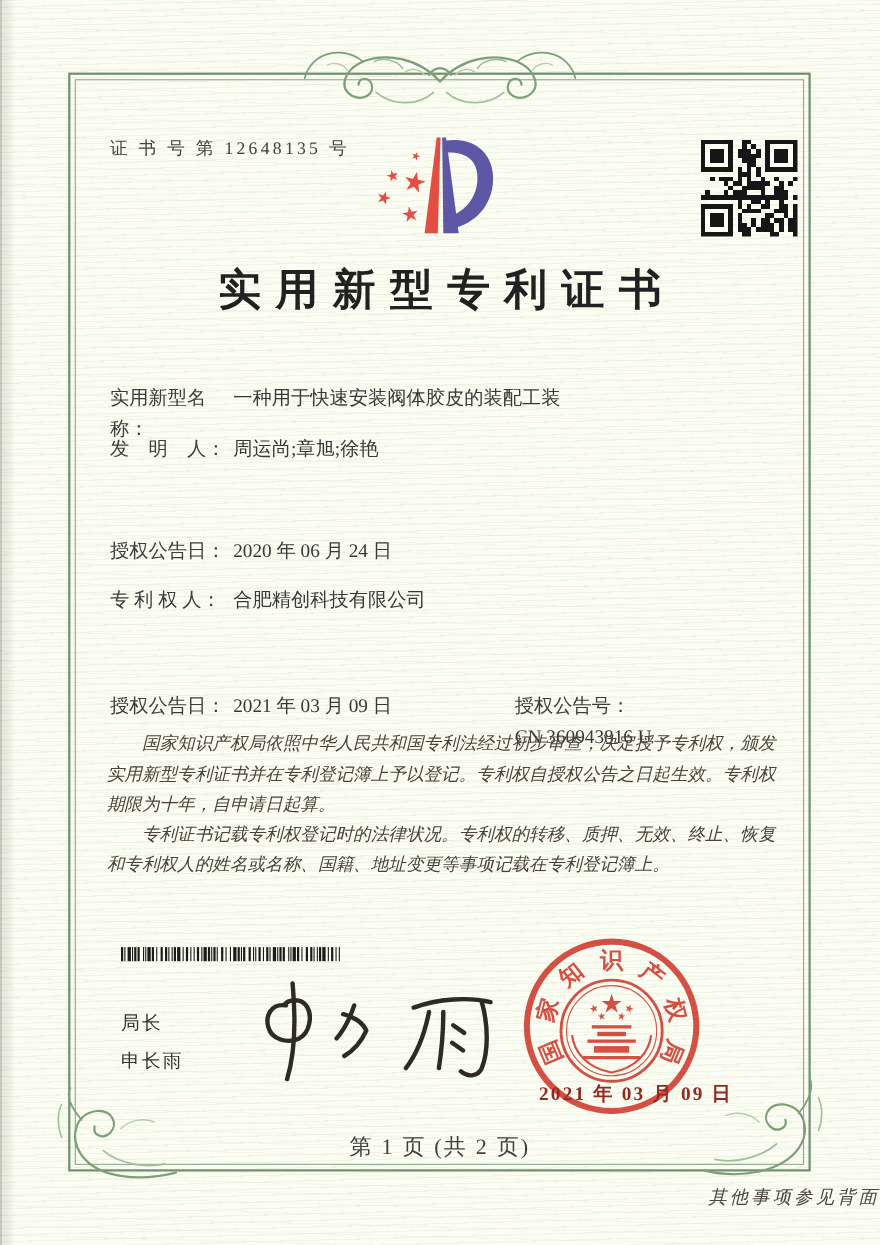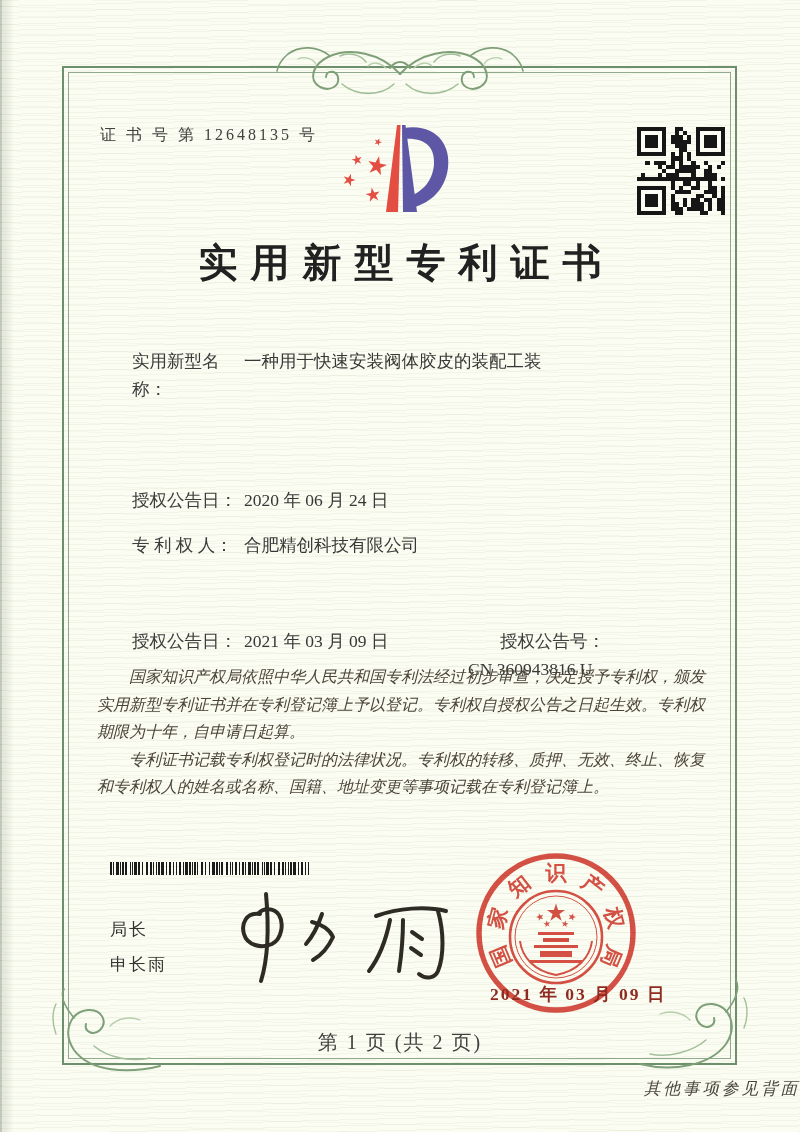--- a/index.html
+++ b/index.html
@@ -41,21 +41,21 @@
     font-size:16px;letter-spacing:3px;color:#41413d;
   }
   .logo{position:absolute;left:340px;top:112px;}
   .qr{position:absolute;left:637px;top:127px;width:88px;height:88px;}
   .title{
     position:absolute;left:0;right:0;top:236px;
     text-align:center;font-size:39px;font-weight:600;
     letter-spacing:13px;text-indent:13px;color:#212121;
   }
   .field-row{position:absolute;left:100px;font-size:17.5px;line-height:1.6;}
-  .flabel{display:inline-block;width:112px;vertical-align:top;color:#3c3c3a;margin-left:32px;}
+  .flabel{display:inline-block;width:112px;vertical-align:top;color:#3c3c3a;}
   .fvalue{display:inline-block;vertical-align:top;color:#383836;}
   .fvalue.wrap{width:496px;}
   .pair2{position:absolute;left:368px;top:0;}
   .body-text{
     position:absolute;left:97px;top:663px;width:610px;
     font-size:16px;line-height:1.72;font-style:italic;color:#4b4338;
   }
   .body-text p{text-indent:2em;}
   .barcode{position:absolute;left:110px;top:861px;width:202px;height:13px;}
   .sig-title{
@@ -295,20 +295,23 @@
         <rect x="15" y="20" width="1" height="1" fill="#161616"></rect>
         <rect x="16" y="20" width="1" height="1" fill="#161616"></rect>
         <rect x="20" y="20" width="1" height="1" fill="#161616"></rect>
       </svg></div>
 
   <div class="title">实用新型专利证书</div>
 
   <div class="field-row" style="top:347px">
     <span class="flabel">实用新型名称：</span><span class="fvalue">一种用于快速安装阀体胶皮的装配工装</span>
   </div>
+  <div class="field-row" style="top:394px">
+    <span class="flabel">发　明　人：</span><span class="fvalue">周运尚;章旭;徐艳</span>
+  </div>
   <div class="field-row" style="top:486px">
     <span class="flabel">授权公告日：</span><span class="fvalue">2020 年 06 月 24 日</span>
   </div>
   <div class="field-row" style="top:531px">
     <span class="flabel">专 利 权 人：</span><span class="fvalue">合肥精创科技有限公司</span>
   </div>
   <div class="field-row" style="top:627px;right:100px;">
     <span class="flabel">授权公告日：</span><span class="fvalue">2021 年 03 月 09 日</span>
     <span class="pair2">
       <span class="flabel" style="width:auto;margin-right:6px;">授权公告号：</span><span class="fvalue">CN 360943816 U</span>

